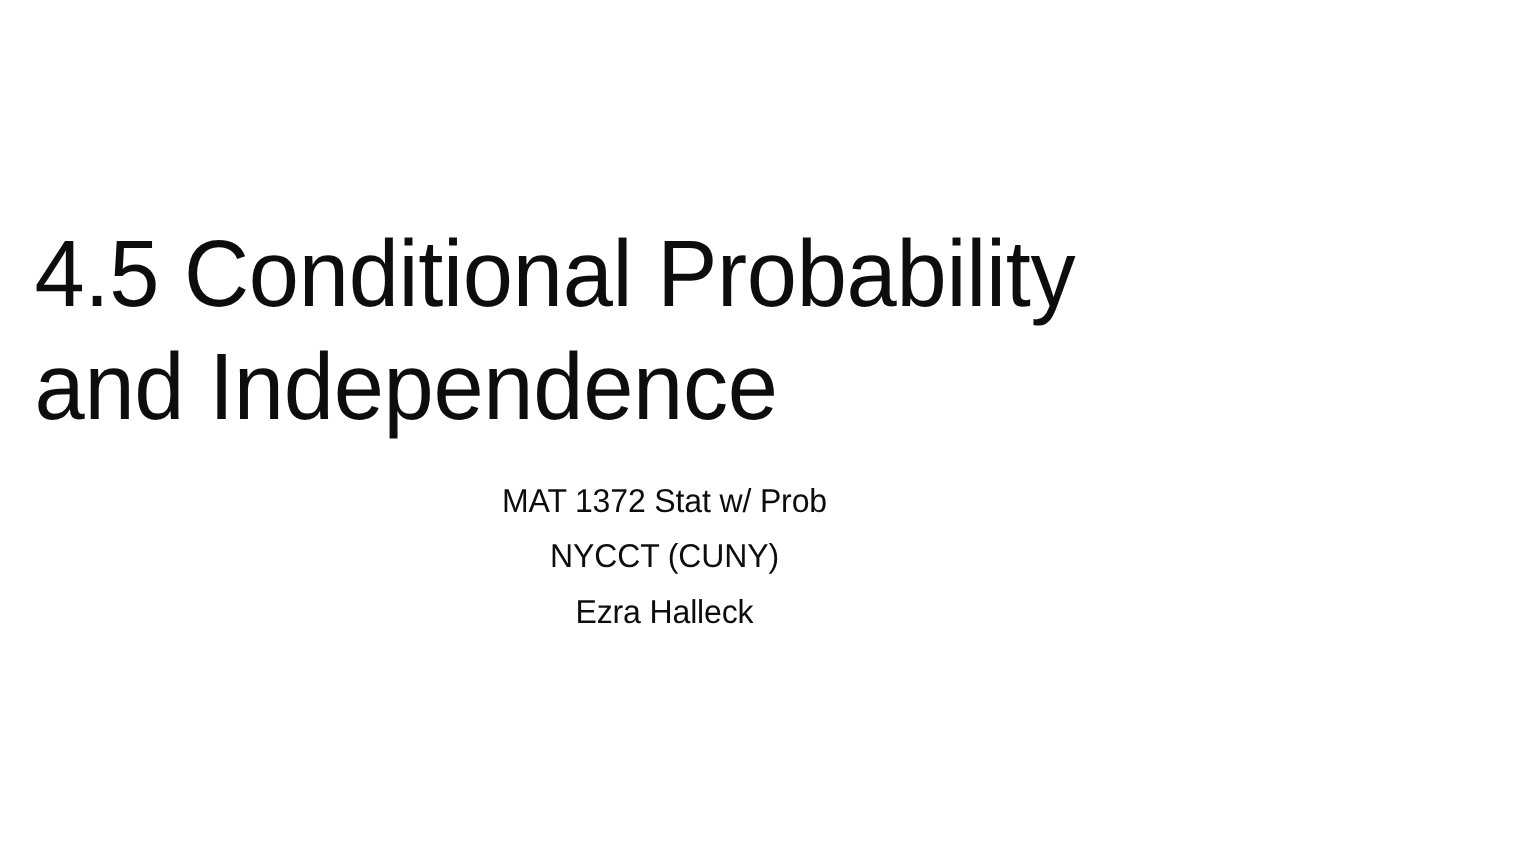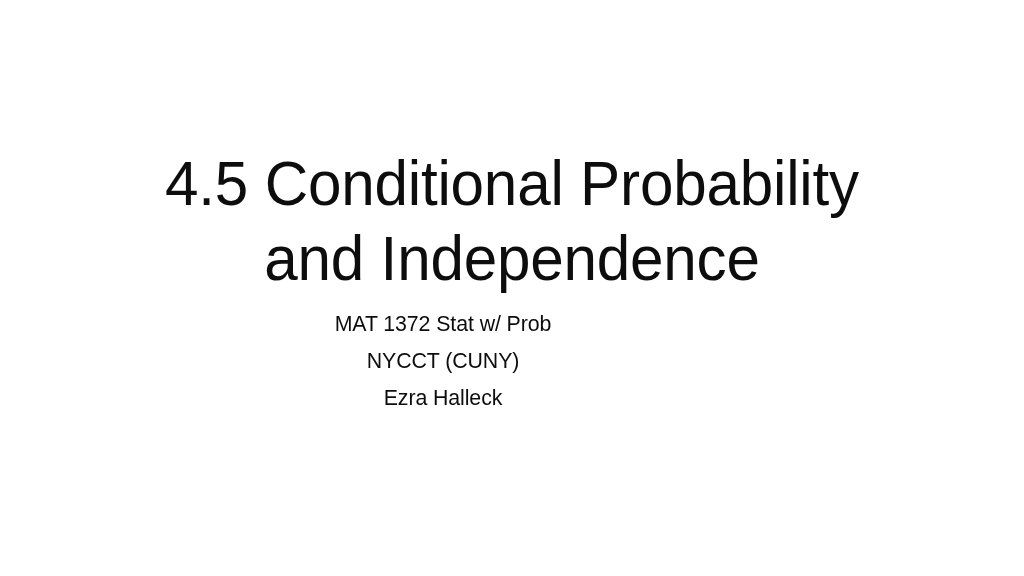--- a/index.html
+++ b/index.html
@@ -23,21 +23,20 @@
     background: #ffffff;
     box-sizing: border-box;
   }
 
   
   .title-block {
     position: absolute;
     left: 0;
     top: 146px;
     width: 1024px;
-    text-align: center;
   }
 
   .slide-title {
     margin: 0;
     padding: 0;
     font-family: "Liberation Sans", "DejaVu Sans", sans-serif;
     font-weight: 300;
     font-size: 63px;
     line-height: 75px;
     letter-spacing: -0.2px;
@@ -49,21 +48,21 @@
   }
 
   .slide-title .title-line {
     display: block;
   }
 
   
   .subtitle-block {
     position: absolute;
     left: 0;
-    top: 305px;
+    top: 315px;
     width: 886px;
     text-align: center;
   }
 
   .subtitle-line {
     display: block;
     margin: 0;
     padding: 0;
     font-family: "Liberation Sans", "DejaVu Sans", sans-serif;
     font-weight: 400;

